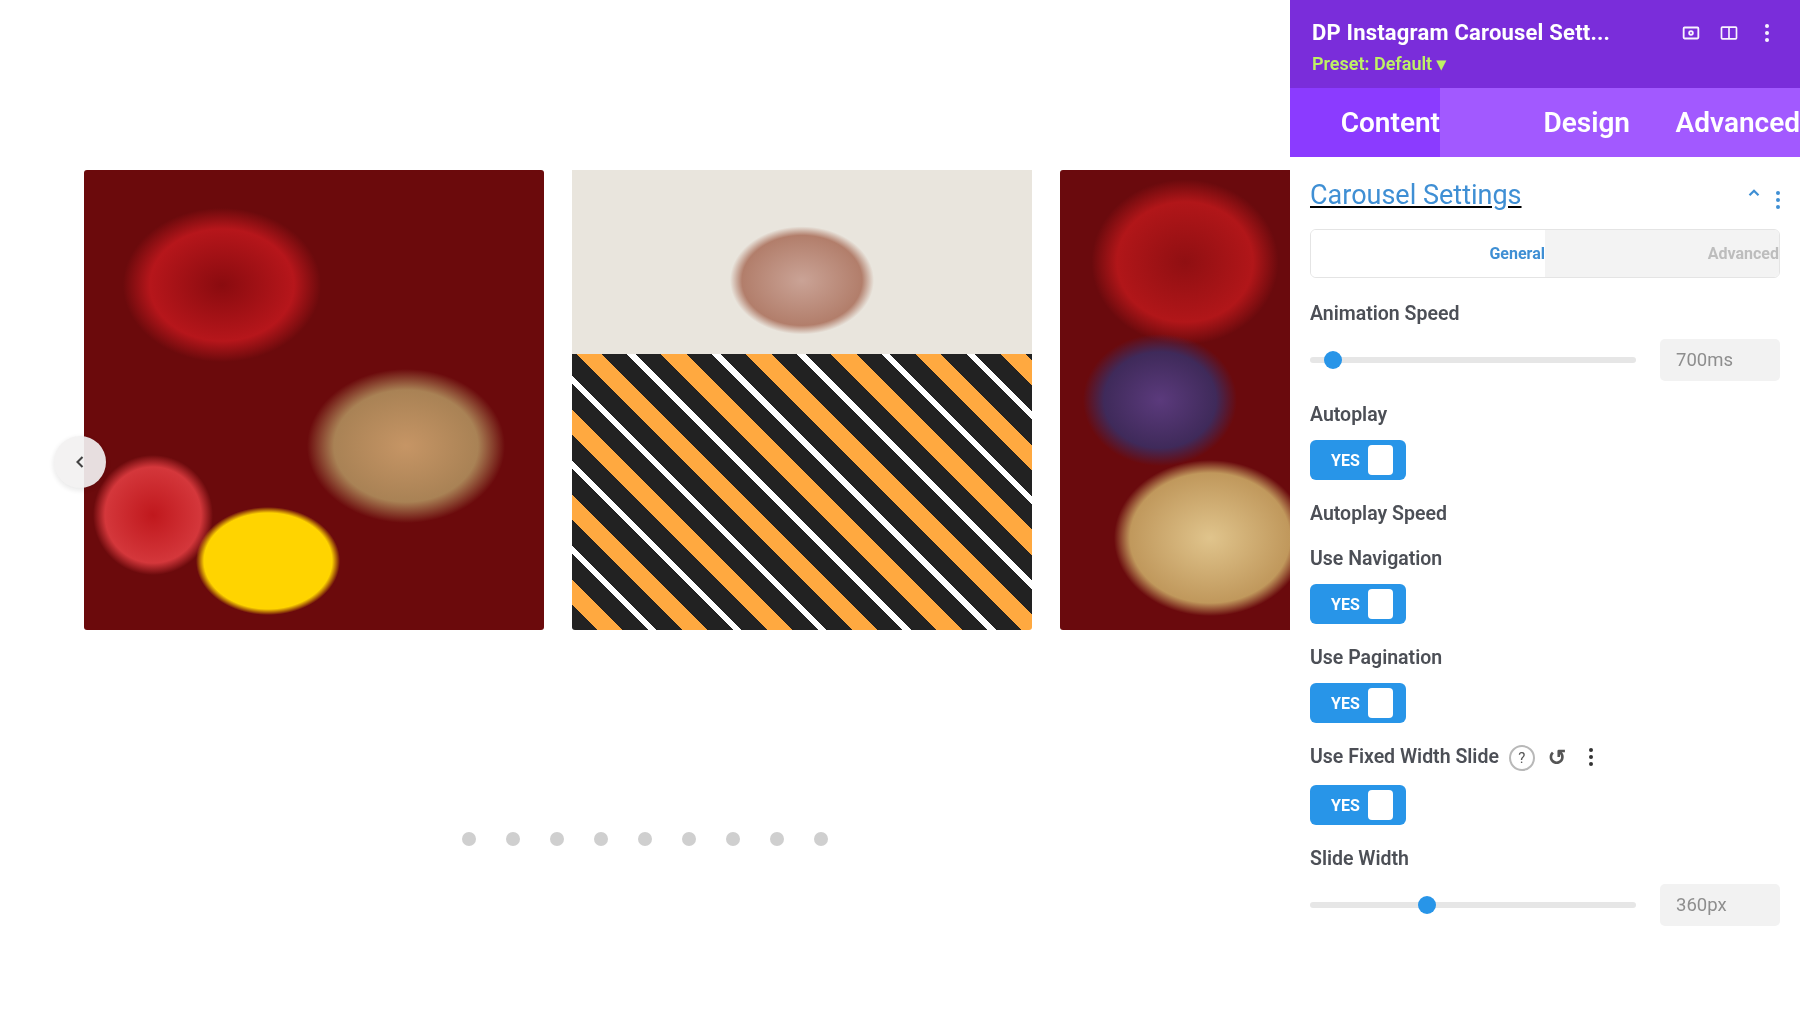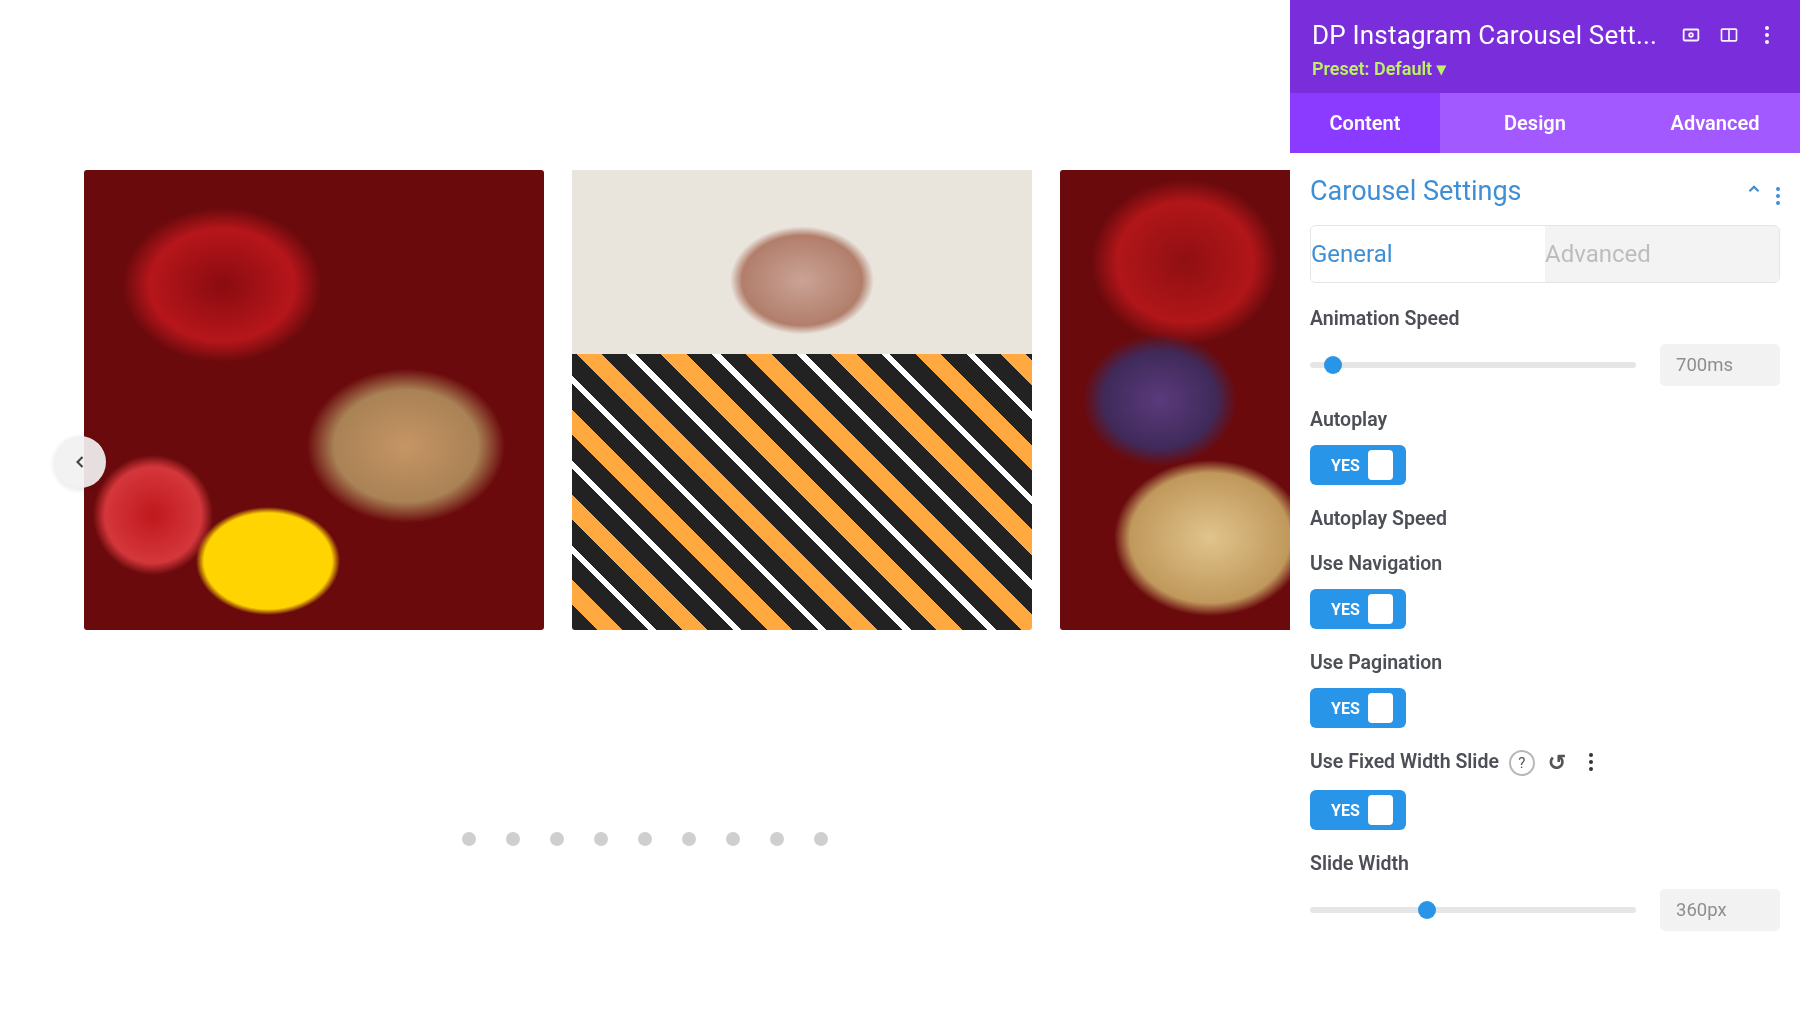--- a/index.html
+++ b/index.html
@@ -28,35 +28,35 @@
   radial-gradient(ellipse 140px 120px at 40% 50%,#5b3a7c 0%,#3f2a5a 40%,transparent 55%),
   radial-gradient(ellipse 170px 150px at 50% 20%,#900f12 0%,#b11619 40%,#6a0a0d 55%),
   #e6e2de;
 }
 .nav-arrow { position:absolute; top:436px; left:54px; width:52px; height:52px; border-radius:50%; background:#f2f1f1; display:flex; align-items:center; justify-content:center; font-size:28px; color:#333; box-shadow:0 2px 6px rgba(0,0,0,.12); cursor:pointer; opacity:.92; }
 .dots { position:absolute; left:0; right:0; top:832px; display:flex; justify-content:center; gap:30px; }
 .dot { width:14px; height:14px; border-radius:50%; background:#cfcfcf; cursor:pointer; }
 .panel { width:510px; height:100%; background:#fff; box-shadow:-14px 0 40px rgba(90,60,160,.07); display:flex; flex-direction:column; }
 .panel-head { background:#7a2dda; color:#fff; padding:20px 22px 14px; }
 .panel-title-row { display:flex; align-items:center; gap:16px; }
-.panel-title { font-size:26px; font-weight:400; letter-spacing:.2px; flex:1; white-space:nowrap; overflow:hidden; text-overflow:ellipsis; }
+.panel-title { font-size:22px; font-weight:700; letter-spacing:.2px; flex:1; white-space:nowrap; overflow:hidden; text-overflow:ellipsis; }
 .head-icon { width:22px; height:22px; display:flex; align-items:center; justify-content:center; cursor:pointer; opacity:.95; }
 .preset-row { margin-top:8px; font-size:18px; font-weight:600; color:#bef264; cursor:pointer; }
 .tabs { display:flex; background:#a259ff; }
-.tab { padding:18px 12px; text-align:center; color:#fff; font-size:20px; font-weight:600; cursor:pointer; }
+.tab { padding:18px 0; text-align:right; color:#fff; font-size:28px; font-weight:600; cursor:pointer; }
 .tab:nth-child(1){ width:150px; }
 .tab:nth-child(2){ flex:1; }
 .tab:nth-child(3){ width:170px; }
 .tab.active { background:#8b3bff; }
 .panel-body { flex:1; overflow-y:auto; padding:22px 20px 40px; }
-.section-header { display:flex; align-items:center; gap:13px; margin-bottom:18px; }
+.section-header { display:flex; align-items:center; gap:13px; margin-bottom:18px;text-decoration:underline; }
 .section-title { flex:1; color:#3f8fd4; font-size:27px; font-weight:400; }
 .section-icon { color:#3f8fd4; cursor:pointer; font-size:18px; }
 .subtabs { display:flex; border:1px solid #e4e4e4; border-radius:6px; overflow:hidden; margin-bottom:24px; }
-.subtab { flex:1; text-align:left; padding:14px 0; font-size:24px; font-weight:400; cursor:pointer; }
+.subtab { flex:1; text-align:right; padding:14px 0; font-size:16px; font-weight:700; cursor:pointer; }
 .subtab.active { color:#3f8fd4; background:#fff; }
 .subtab:not(.active){ color:#bdbdbd; background:#f3f3f3; }
 .field { margin-bottom:22px; }
 .field-label-row { display:flex; gap:10px; margin-bottom:14px; }
 .field-label { font-size:19.5px; font-weight:600; color:#4c4f56; }
 .mini-icon { width:26px; height:26px; border-radius:50%; border:2px solid #b8b8b8; display:flex; align-items:center; justify-content:center; font-size:15px; color:#555; cursor:pointer; }
 .mini-icon.noborder { border:none; width:24px; height:24px; }
 .slider-row { display:flex; align-items:center; gap:24px; }
 .slider-track { position:relative; flex:1; height:6px; background:#e6e6e6; border-radius:3px; cursor:pointer; }
 .slider-thumb { position:absolute; top:50%; width:18px; height:18px; border-radius:50%; background:#2895e8; transform:translate(-50%,-50%); }

